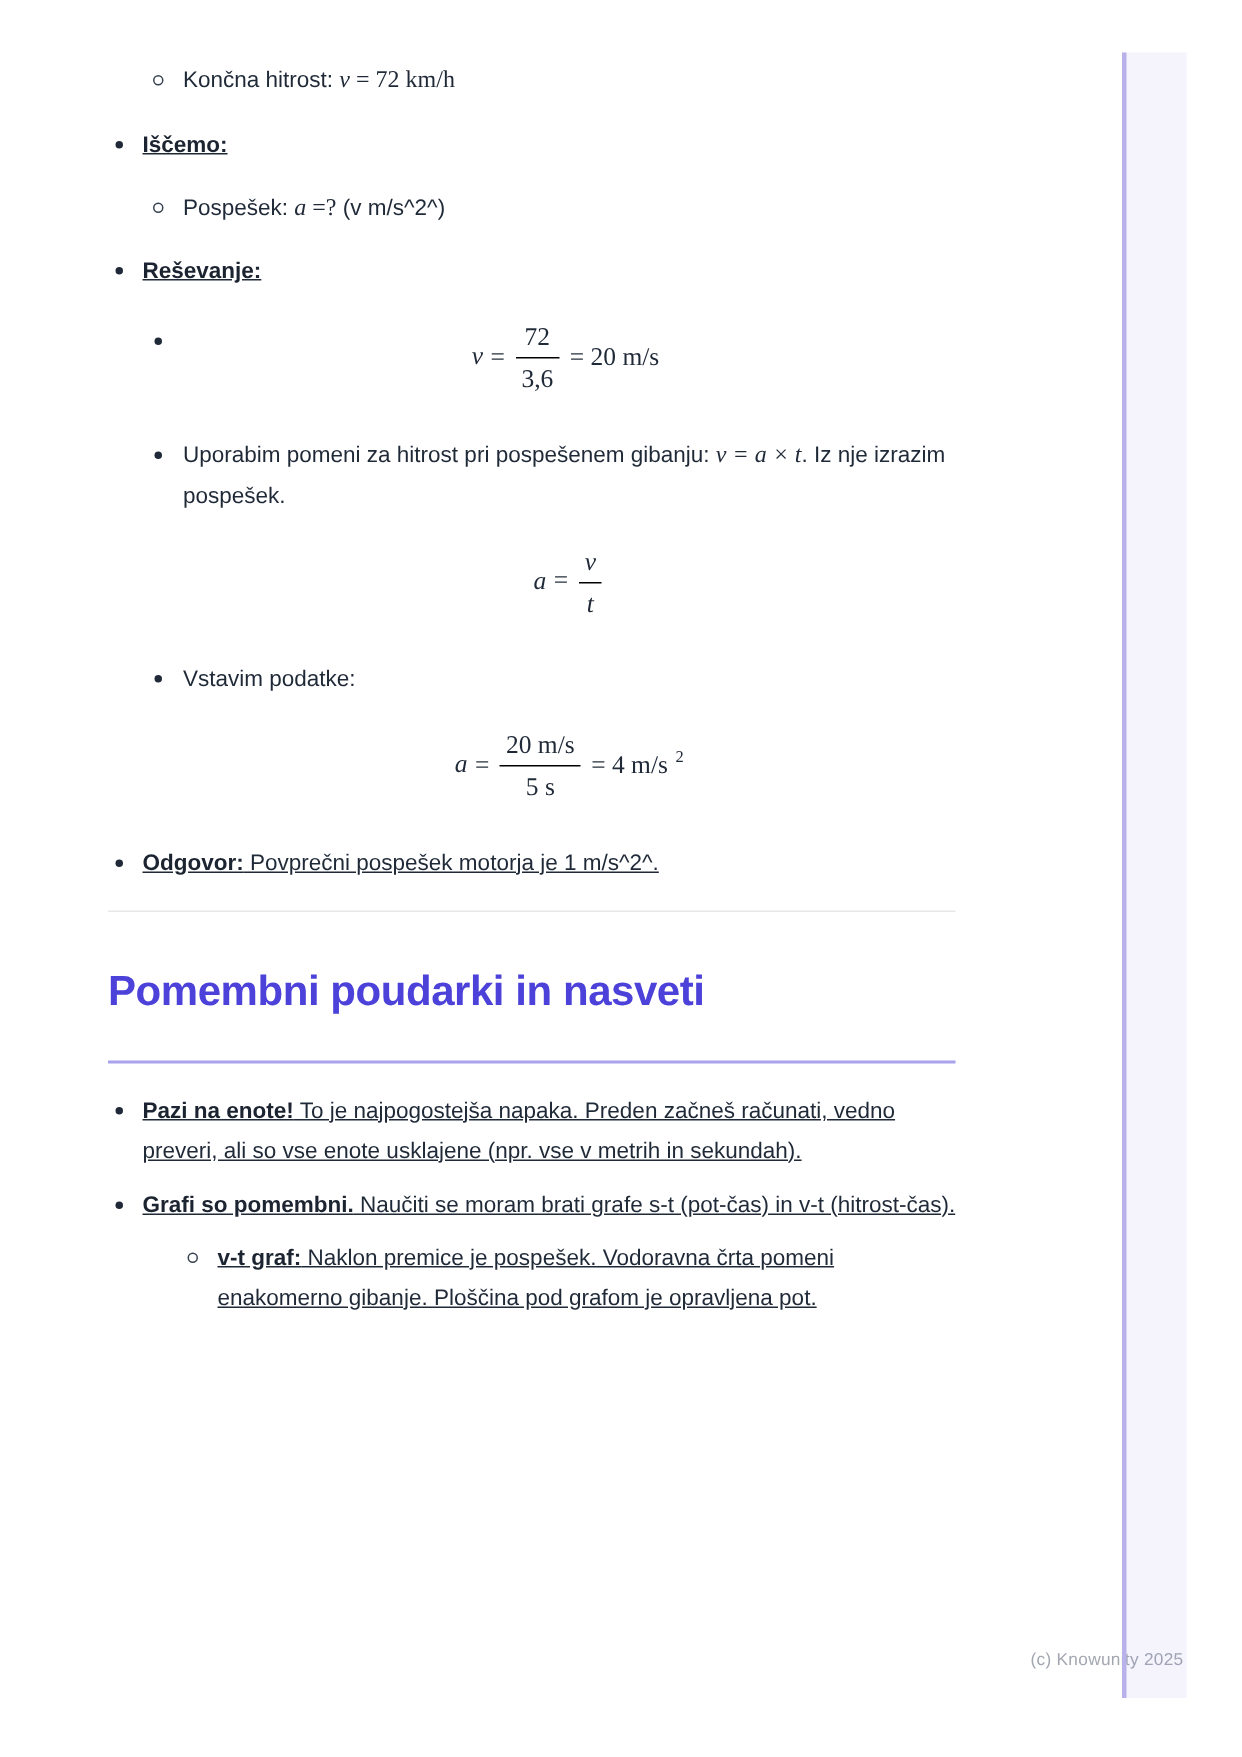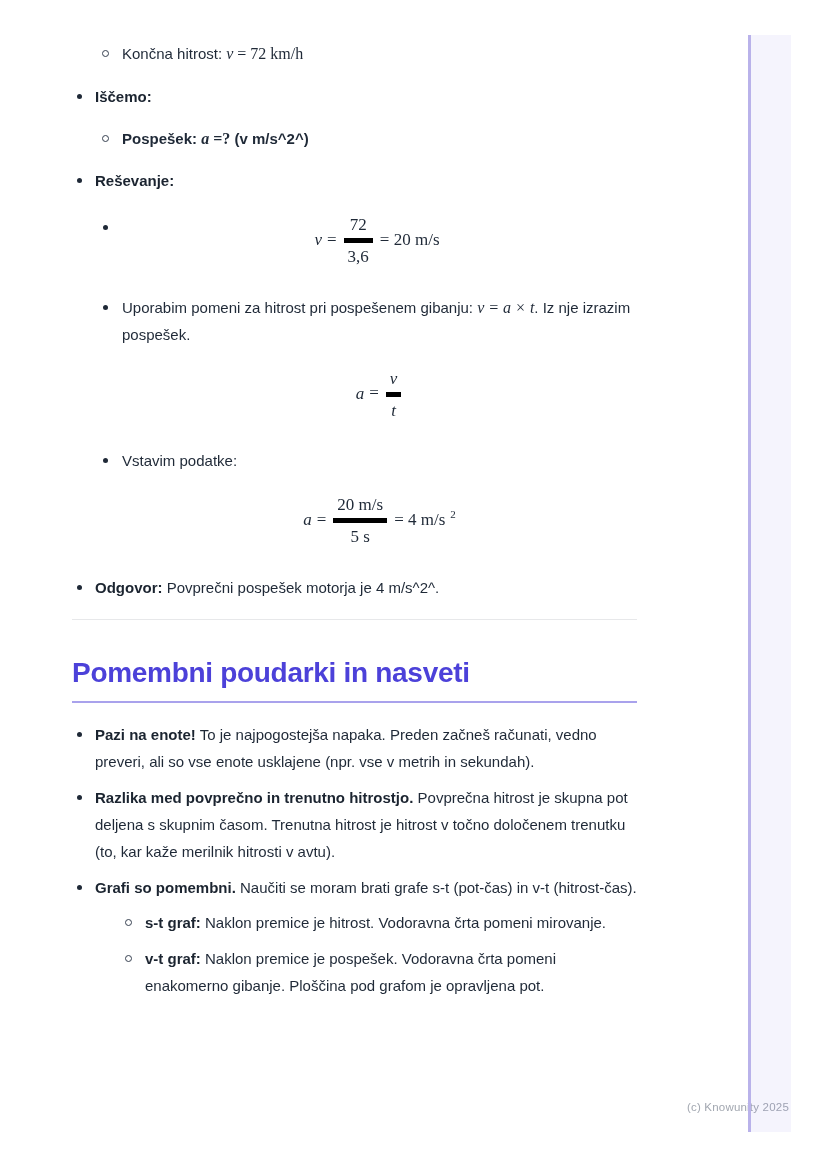--- a/index.html
+++ b/index.html
@@ -5,53 +5,53 @@
   html,body{margin:0;padding:0;}
   body{
     width:828px;height:1171px;position:relative;overflow:hidden;
     background:#ffffff;color:#1f2937;
     font-family:"Liberation Sans",sans-serif;
   }
   .content{position:absolute;left:72px;top:40px;width:565px;}
   ul{list-style:none;margin:0;padding:0;}
   li{font-size:15px;line-height:27px;margin-bottom:12px;position:relative;}
   
-  .lvl1>li{padding-left:23px;}
+  .lvl1>li{padding-left:23px;text-decoration:underline;}
   .lvl1>li::before{content:"";position:absolute;left:5px;top:11px;width:5px;height:5px;border-radius:50%;background:#1f2937;}
   
   .lvl2{margin-left:27px;}
   .lvl2>li{padding-left:23px;}
   .lvl2.circles>li::before{content:"";position:absolute;left:3px;top:10px;width:7px;height:7px;border-radius:50%;border:1.5px solid #374151;background:transparent;box-sizing:border-box;}
   .lvl2.discs>li::before{content:"";position:absolute;left:4px;top:11px;width:5px;height:5px;border-radius:50%;background:#1f2937;}
   ul.given>li{margin-bottom:11px;}
   ul.given{margin-bottom:16px;}
   li.head-item{margin-bottom:15px;}
-  ul.ask{margin-bottom:15px;font-weight:bold;}
+  ul.ask{margin-bottom:15px;}
   strong{font-weight:700;color:#1b2430;}
   
   .imath{font-family:"Liberation Serif",serif;font-size:16px;}
   .ivar{font-family:"Liberation Serif",serif;font-size:16px;font-style:italic;}
   sub{font-size:11px;}
   
   .formula{
     text-align:center;font-family:"Liberation Serif",serif;font-size:17px;
     line-height:1.25;color:#1f2937;margin:20px 0 26px;
   }
   .formula .mi{font-style:italic;}
   .formula .mo{margin:0 5px;}
   .frac{display:inline-block;vertical-align:middle;text-align:center;margin:0 2px;}
-  .frac .fnum{display:block;padding:0 4px 3px;border-bottom:5px solid #000000;}
+  .frac .fnum{display:block;padding:0 4px 3px;border-bottom:1px solid #000000;}
   .frac .fden{display:block;padding:3px 4px 0;text-align:center;}
   .frac .mi{font-style:italic;}
   .formula sup{font-size:11px;vertical-align:super;}
   
   hr.divider{border:none;border-top:1px solid #e7e8ea;margin:18px 0 0;}
   h1.section-heading{
     font-size:28px;line-height:34px;font-weight:700;letter-spacing:-0.3px;
-    color:#4c41d9;margin:36px 0 18px;padding-bottom:11px;
+    color:#4c41d9;margin:36px 0 18px;padding-bottom:29px;
     border-bottom:2px solid #a9a2ec;
   }
   ul.tips>li{margin-bottom:9px;}
   ul.tips .lvl2{margin-top:8px;margin-left:27px;}
   ul.tips .lvl2>li{margin-bottom:9px;}
   
   .footer{position:absolute;top:1101px;right:39px;font-size:11.5px;color:#a2a7b0;letter-spacing:0.2px;}
   .stripe{
     position:absolute;left:748px;top:35px;width:43px;height:1097px;
     background:rgba(125,114,232,0.08);border-left:3px solid #b9b2ea;
@@ -101,41 +101,35 @@
       <li>
         <span>Vstavim podatke:</span>
         <div class="formula">
           <span class="mi">a</span><span class="mo">=</span><span class="frac"><span class="fnum">20 m/s</span><span class="fden">5 s</span></span><span class="mo">= 4 m/s</span><sup>2</sup>
         </div>
       </li>
     </ul>
 
     <ul class="lvl1">
       <li>
-        <strong>Odgovor:</strong><span> Povprečni pospešek motorja je 4 m/s^2^.</span>
+        <strong>Odgovor:</strong><span> Povprečni pospešek motorja je 1 m/s^2^.</span>
       </li>
     </ul>
 
     <hr class="divider">
 
     <h1 class="section-heading">Pomembni poudarki in nasveti</h1>
 
     <ul class="lvl1 tips">
       <li>
         <strong>Pazi na enote!</strong><span> To je najpogostejša napaka. Preden začneš računati, vedno preveri, ali so vse enote usklajene (npr. vse v metrih in sekundah).</span>
       </li>
       <li>
-        <strong>Razlika med povprečno in trenutno hitrostjo.</strong><span> Povprečna hitrost je skupna pot deljena s skupnim časom. Trenutna hitrost je hitrost v točno določenem trenutku (to, kar kaže merilnik hitrosti v avtu).</span>
-      </li>
-      <li>
         <strong>Grafi so pomembni.</strong><span> Naučiti se moram brati grafe s-t (pot-čas) in v-t (hitrost-čas).</span>
         <ul class="lvl2 circles">
-          <li>
-            <strong>s-t graf:</strong><span> Naklon premice je hitrost. Vodoravna črta pomeni mirovanje.</span>
-          </li>
           <li>
             <strong>v-t graf:</strong><span> Naklon premice je pospešek. Vodoravna črta pomeni enakomerno gibanje. Ploščina pod grafom je opravljena pot.</span>
           </li>
         </ul>
       </li>
     </ul>
 
   </div>
 
   <div class="footer">(c) Knowunity 2025</div>

